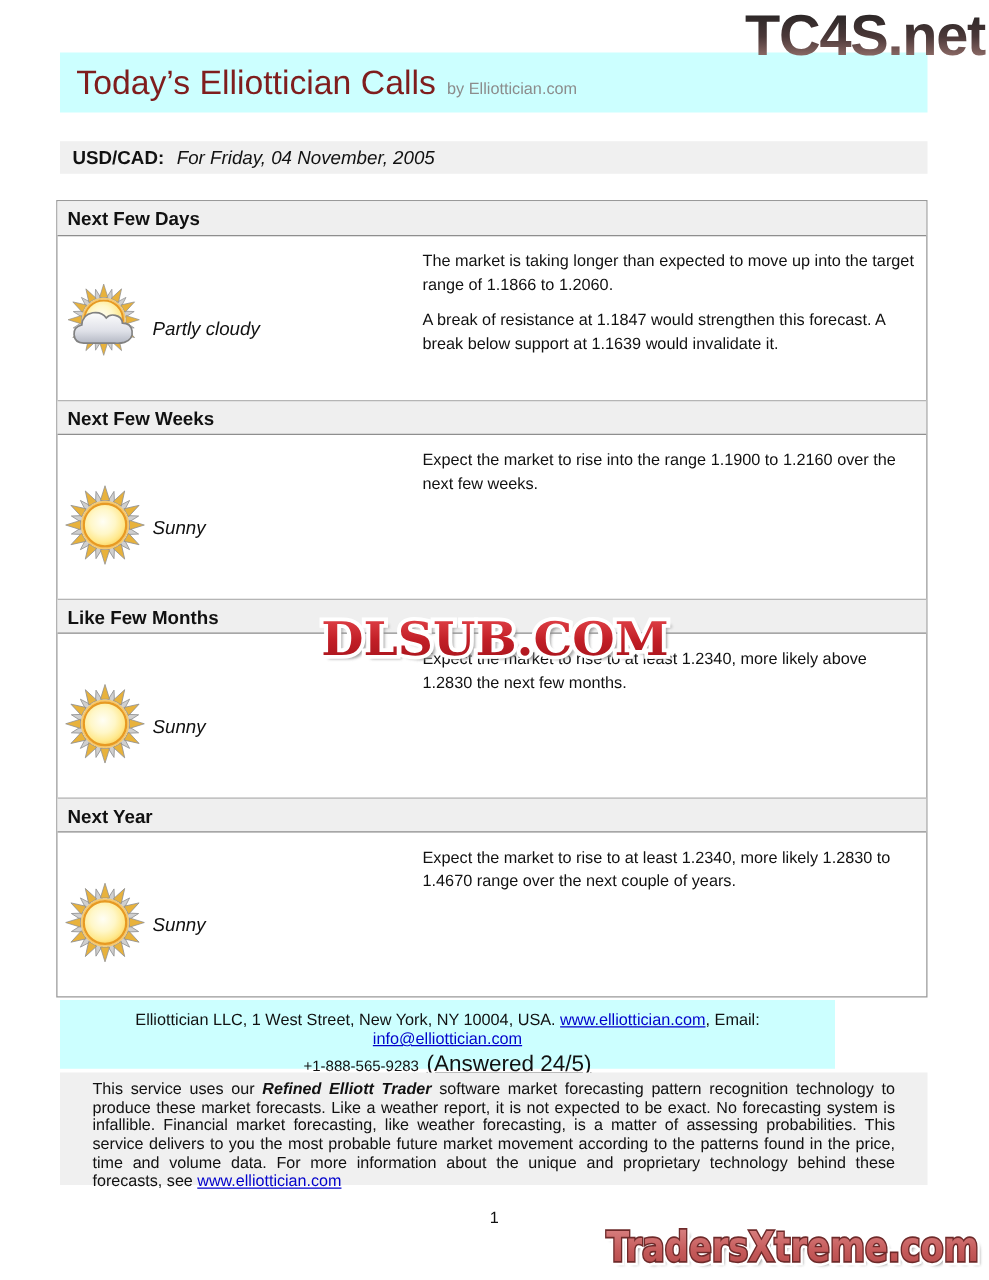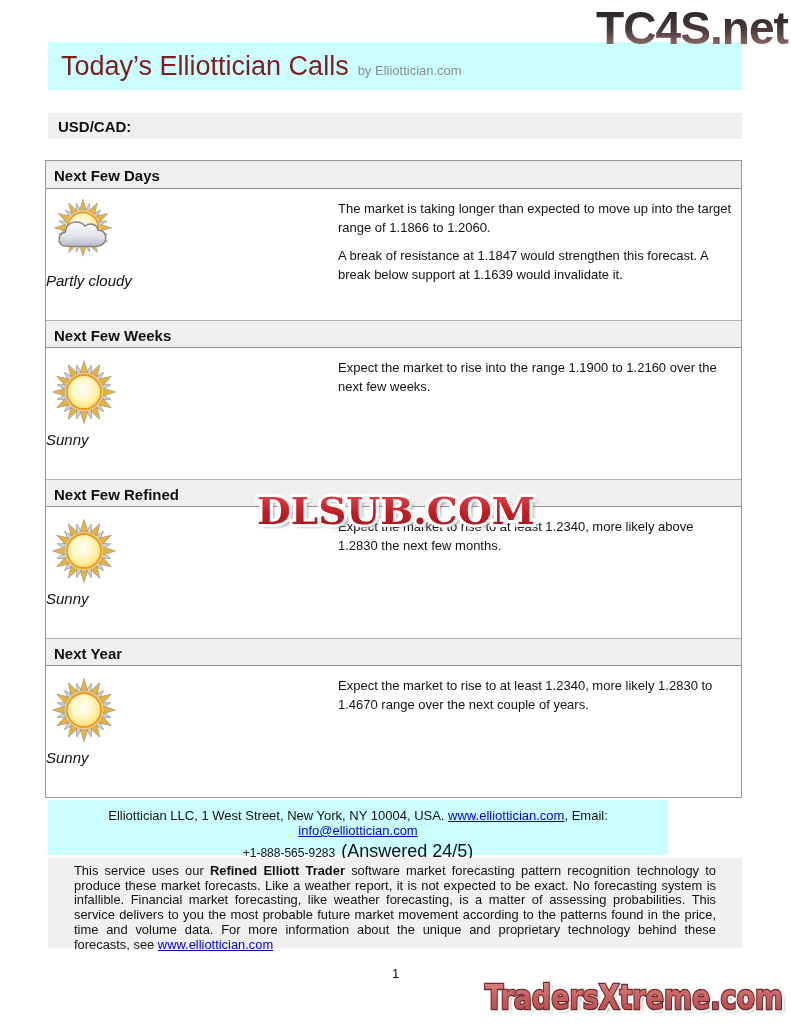--- a/index.html
+++ b/index.html
@@ -21,42 +21,42 @@
   .pair-band .pair{font-weight:bold;}
   .pair-band .date{font-style:italic;margin-left:10px;}
 
   
   .sections{position:absolute;left:45px;top:160px;width:697px;height:638px;border:1px solid #999;
             box-sizing:border-box;display:flex;flex-direction:column;background:#fff;}
   .sec-head{background:#efefef;border-bottom:1px solid #8e8e8e;height:28px;box-sizing:border-box;
             font-weight:bold;font-size:15px;padding:6px 0 0 8px;flex:0 0 auto;}
   .sec-head.later{border-top:1px solid #b5b5b5;}
   .sec-body{flex:1 1 0;display:flex;min-height:0;}
-  .icon-col{width:292px;flex:0 0 292px;display:flex;flex-direction:column;padding-top:10px;}
+  .icon-col{width:292px;flex:0 0 292px;display:flex;flex-direction:row;align-items:center;padding-top:10px;}
   .wicon{width:76px;height:66px;}
   .caption{font-style:italic;font-size:15px;margin-top:7px;}
   .text-col{flex:1 1 auto;padding:10px 5px 0 0;font-size:13px;line-height:19px;max-width:400px;}
   .text-col p{margin:0 0 9px 0;}
 
   
   .dlsub{position:absolute;left:250px;top:485px;width:294px;height:54px;z-index:5;}
 
   
   .footer-band{position:absolute;left:48px;top:800px;width:620px;height:55px;background:#ccffff;
                box-sizing:border-box;text-align:center;padding-top:8px;font-size:13px;}
   .footer-band a, .link{color:#0000cc;text-decoration:underline;cursor:pointer;}
   .phone-line{margin-top:3px;}
   .phone{font-size:12px;}
   .phone-note{font-size:18px;margin-left:6px;text-decoration:underline;}
 
   
   .disclaimer{position:absolute;left:48px;top:858px;width:694px;height:90px;background:#f0f0f0;
               box-sizing:border-box;padding:6px 26px 0 26px;font-size:12.9px;line-height:14.7px;
               text-align:justify;}
-  .product{font-weight:bold;}
+  .product{font-weight:bold;font-style:italic;}
 
   .pagenum{position:absolute;left:0;top:966px;width:791px;text-align:center;font-size:13px;}
 
   .txtreme{position:absolute;right:0;top:974px;width:312px;height:48px;z-index:6;}
 </style>
 </head>
 <body>
 
 <svg width="0" height="0" style="position:absolute" aria-hidden="true">
   <defs>
@@ -140,20 +140,21 @@
     <text x="99" y="43" text-anchor="middle" font-family="Liberation Sans, sans-serif" font-weight="bold" font-size="46" letter-spacing="-1" textLength="192" lengthAdjust="spacingAndGlyphs" fill="url(#tc4sgrad)">TC4S.net</text>
   </svg>
 
   <div class="title-band">
     <span class="ttl">Today’s Elliottician Calls</span>
     <span class="sub">by Elliottician.com</span>
   </div>
 
   <div class="pair-band">
     <span class="pair">USD/CAD:</span>
+    <span class="date">For Friday, 04 November, 2005</span>
   </div>
 
   <div class="sections">
 
     <div class="sec-head">Next Few Days</div>
     <div class="sec-body">
       <div class="icon-col">
         <svg class="wicon" viewBox="0 0 64 64">
             <use href="#sym-partly"></use>
           </svg>
@@ -171,21 +172,21 @@
         <svg class="wicon" viewBox="0 0 64 64">
             <use href="#sym-sun"></use>
           </svg>
         <div class="caption">Sunny</div>
       </div>
       <div class="text-col">
         <p>Expect the market to rise into the range 1.1900 to 1.2160 over  the next few weeks.</p>
       </div>
     </div>
 
-    <div class="sec-head later">Next Few Refined</div>
+    <div class="sec-head later">Like Few Months</div>
     <div class="sec-body">
       <div class="icon-col">
         <svg class="wicon" viewBox="0 0 64 64">
             <use href="#sym-sun"></use>
           </svg>
         <div class="caption">Sunny</div>
       </div>
       <div class="text-col">
         <p>Expect the market to rise to at least 1.2340, more likely above 1.2830 the next few months.</p>
       </div>

